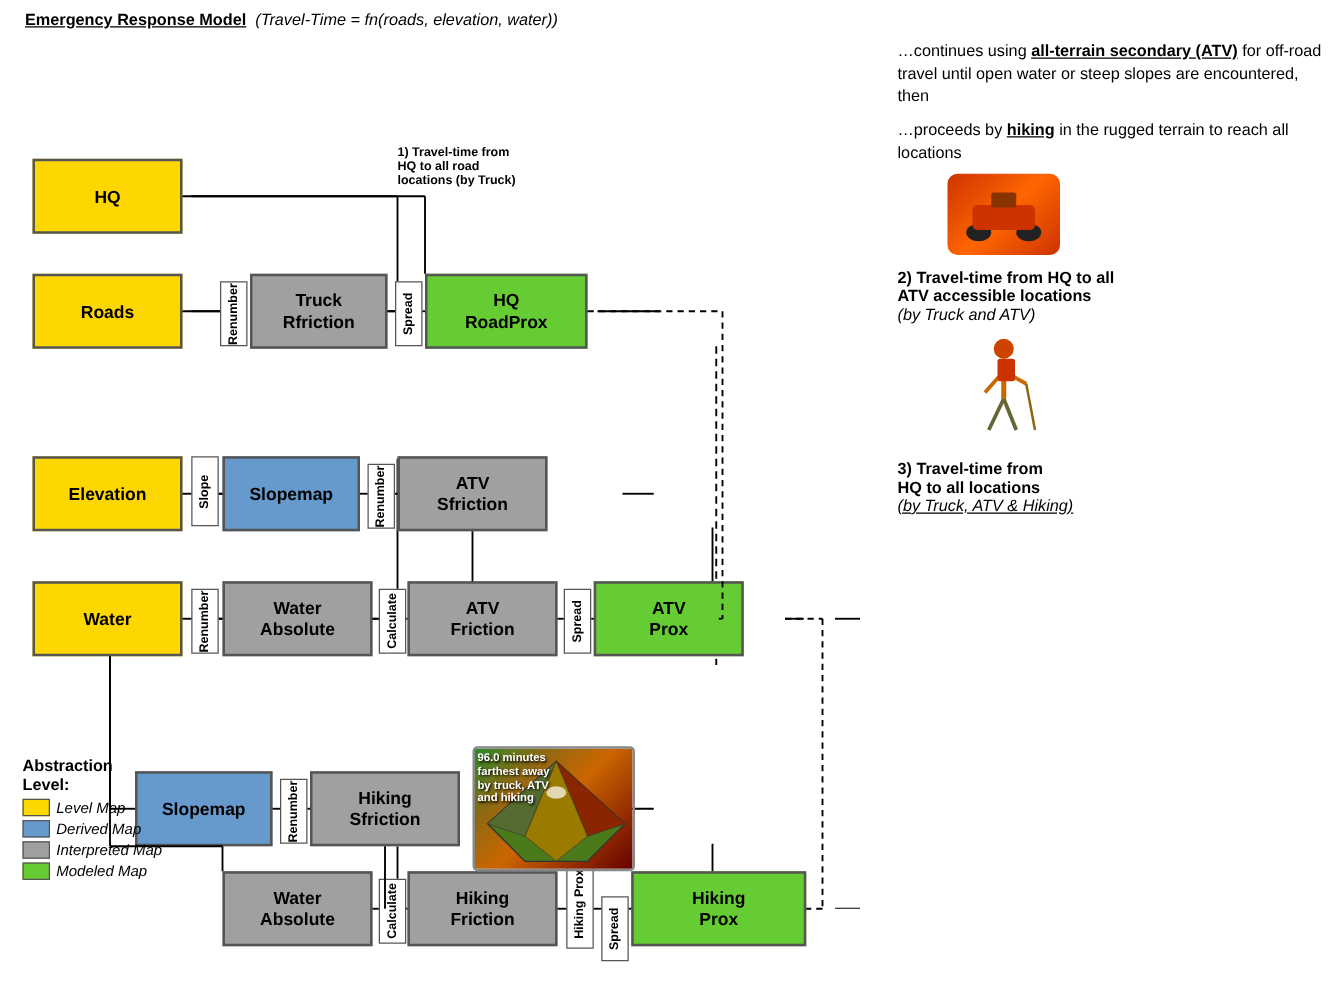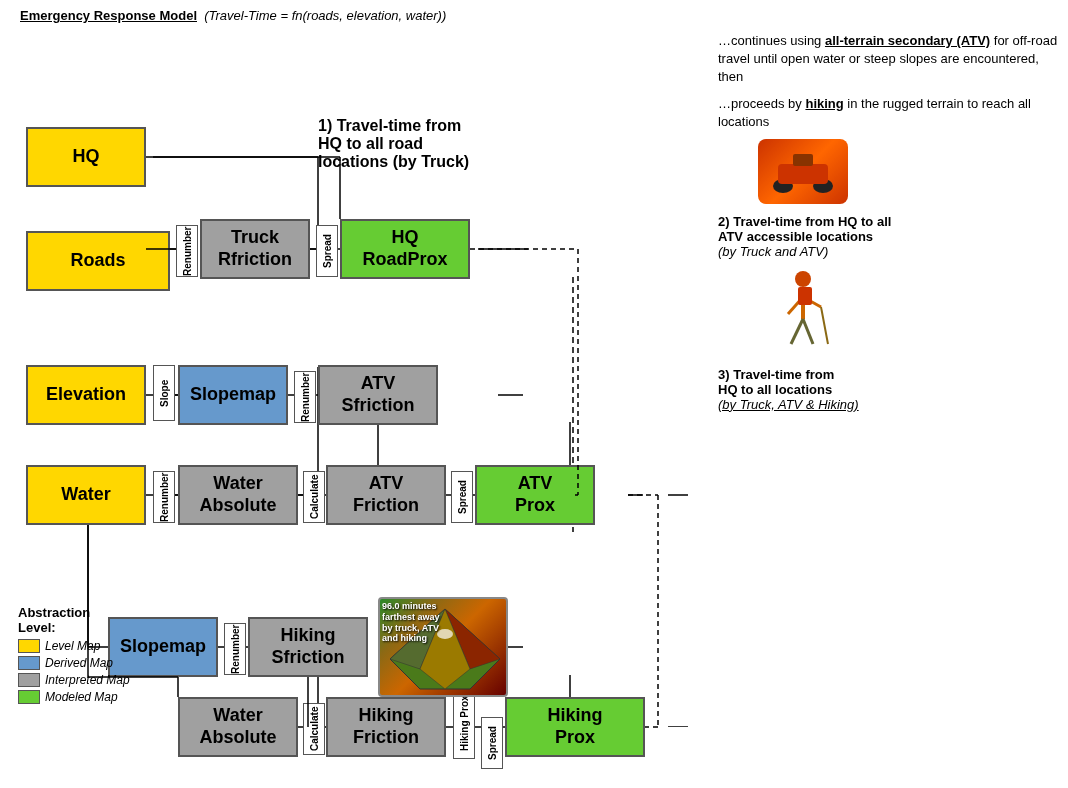--- a/index.html
+++ b/index.html
@@ -68,21 +68,21 @@
     .right-panel .underline { text-decoration: underline; font-weight: bold; }
 
     
     .box {
       position: absolute;
       display: flex;
       align-items: center;
       justify-content: center;
       text-align: center;
       font-weight: bold;
-      font-size: 18px;
+      font-size: 14px;
       border: 2px solid #555;
       line-height: 1.2;
     }
     .box-yellow { background: #FFD700; }
     .box-blue { background: #6699CC; color: #000; }
     .box-gray { background: #A0A0A0; color: #000; }
     .box-green { background: #66CC33; color: #000; }
 
     
     .rotated-label {
@@ -209,25 +209,25 @@
         <line x1="505" y1="700" x2="515" y2="700" stroke="#000" stroke-width="1.5"></line>
 
         <line x1="660" y1="700" x2="680" y2="700" stroke="#000" stroke-width="1.5"></line>
 
       </svg>
 
       <div class="box box-yellow" style="left:18px; top:100px; width:120px; height:60px;">
         <span>HQ</span>
       </div>
 
-      <div style="position:absolute; left:310px; top:90px; font-size:16px; font-weight:bold; width:200px;">
+      <div style="position:absolute; left:310px; top:90px; font-size:10px; font-weight:bold; width:200px;">
         <span>1) <b>Travel-time from<br>HQ to all road<br>locations</b> (by Truck)</span>
       </div>
 
-      <div class="box box-yellow" style="left:18px; top:204px; width:144px; height:60px;">
+      <div class="box box-yellow" style="left:18px; top:192px; width:120px; height:60px;">
         <span>Roads</span>
       </div>
 
       <div class="rotated-label" style="left:168px; top:198px; width:22px; height:52px;">
         <span>Renumber</span>
       </div>
 
       <div class="box box-gray" style="left:192px; top:192px; width:110px; height:60px;">
         <span>Truck<br>Rfriction</span>
       </div>

